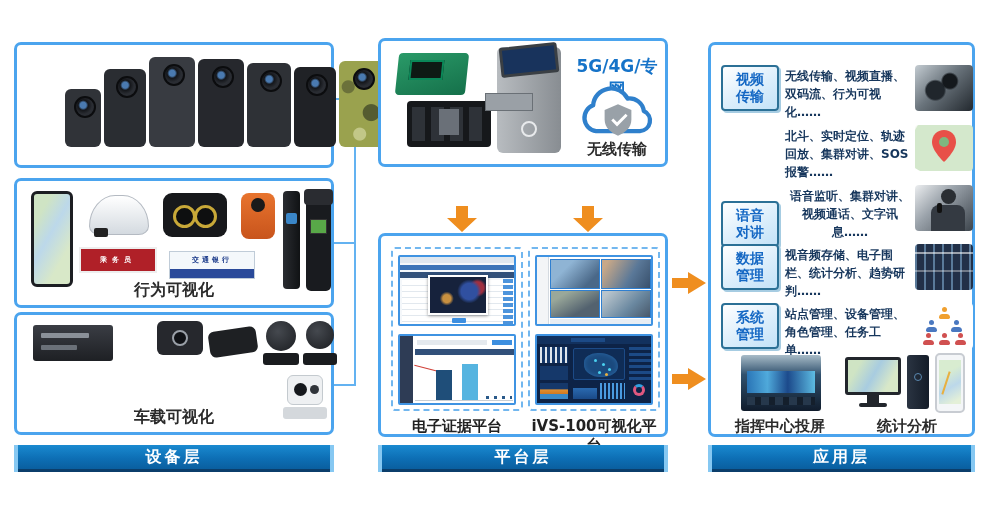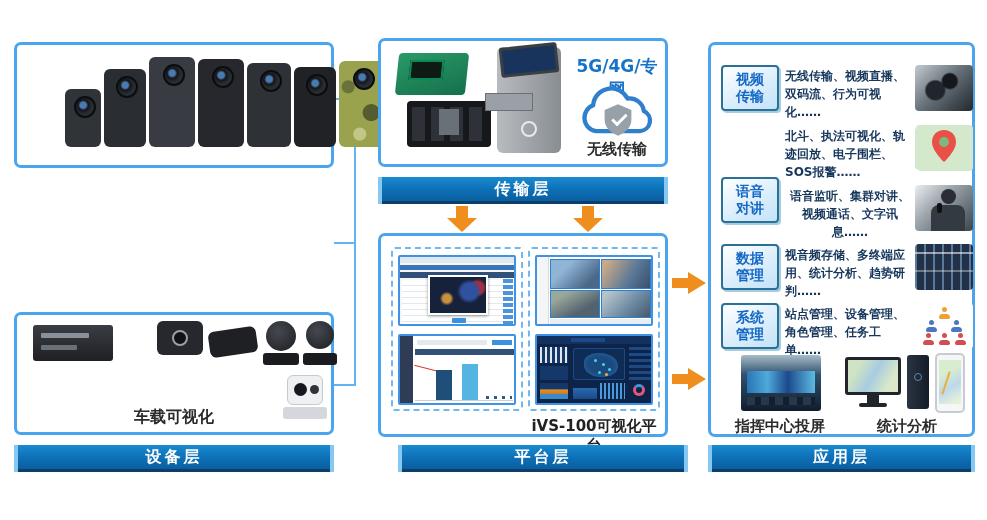--- a/index.html
+++ b/index.html
@@ -64,20 +64,45 @@
       <div class="cam" style="width:36px;height:58px;background:#303338;"></div>
       <div class="cam" style="width:42px;height:78px;background:#2a2d32;"></div>
       <div class="cam" style="width:46px;height:90px;background:#383b41;"></div>
       <div class="cam" style="width:46px;height:88px;background:#26282d;"></div>
       <div class="cam" style="width:44px;height:84px;background:#2e3136;"></div>
       <div class="cam" style="width:42px;height:80px;background:#202226;"></div>
       <div class="cam camo" style="width:46px;height:86px;"></div>
     </div>
   </div>
 
+  <div class="box" style="left:14px; top:178px; width:320px; height:130px;">
+    <div class="d" style="left:14px;top:10px;width:42px;height:96px;border:3px solid #1c1e22;border-radius:6px;background:linear-gradient(120deg,#cfe4c4 20%,#bcd8ea 45%,#d8e8c8 75%);"></div>
+    <div class="d" style="left:72px;top:14px;width:60px;height:40px;background:linear-gradient(180deg,#ffffff,#d4dae0);border:1px solid #b4bac2;border-radius:50% 50% 12px 12px / 90% 90% 10px 10px;">
+      <div class="d" style="left:4px;bottom:-3px;width:14px;height:9px;background:#222;border-radius:2px;"></div>
+    </div>
+    <div class="d lamp" style="left:146px;top:12px;width:64px;height:44px;background:#17181b;border-radius:9px;"></div>
+    <div class="d" style="left:224px;top:12px;width:34px;height:46px;background:linear-gradient(180deg,#e8742e,#c8541c);border-radius:8px;">
+      <div class="d" style="left:10px;top:5px;width:14px;height:14px;border-radius:50%;background:#1a1a1a;"></div>
+    </div>
+    <div class="d" style="left:266px;top:10px;width:17px;height:98px;background:linear-gradient(90deg,#2a2c31,#101214);border-radius:4px;">
+      <div class="d" style="left:3px;top:22px;width:11px;height:11px;background:#3a86c8;border-radius:2px;"></div>
+    </div>
+    <div class="d" style="left:289px;top:8px;width:25px;height:102px;background:#191b1f;border-radius:5px;">
+      <div class="d" style="left:-2px;top:0;width:29px;height:16px;background:#2a2c31;border-radius:4px;"></div>
+      <div class="d" style="left:4px;top:30px;width:17px;height:15px;background:#58a848;border:1px solid #333;"></div>
+    </div>
+    <div class="d" style="left:62px;top:66px;width:78px;height:26px;background:#b02028;border:2px solid #eeeeee;display:flex;align-items:center;justify-content:center;color:#fff;font-size:7px;font-weight:bold;letter-spacing:5px;">
+      <span>乘务员</span>
+    </div>
+    <div class="d" style="left:152px;top:70px;width:86px;height:28px;background:#f4f8fb;border:1px solid #c0ccd8;">
+      <div class="d" style="left:0;top:3px;width:100%;text-align:center;color:#1a3a8a;font-size:7px;font-weight:bold;letter-spacing:3px;">交通银行</div>
+      <div class="d" style="left:0;bottom:0;width:100%;height:9px;background:#2a4a9a;"></div>
+    </div>
+    <div class="boxlabel">行为可视化</div>
+  </div>
 
   <div class="box" style="left:14px; top:312px; width:320px; height:123px;">
     <div class="d" style="left:16px;top:10px;width:80px;height:36px;background:linear-gradient(180deg,#3a3d44,#1e2024);border-radius:3px;">
       <div class="d" style="left:8px;top:8px;width:48px;height:5px;background:#8a9098;border-radius:1px;"></div>
       <div class="d" style="left:8px;top:20px;width:36px;height:5px;background:#6a7078;border-radius:1px;"></div>
     </div>
     <div class="d" style="left:140px;top:6px;width:46px;height:34px;background:#26282d;border-radius:6px;">
       <div class="d" style="left:15px;top:9px;width:16px;height:16px;border-radius:50%;border:2px solid #9aa0a8;background:#101216;"></div>
     </div>
     <div class="d" style="left:192px;top:14px;width:48px;height:26px;background:#1e2023;border-radius:6px;transform:rotate(-8deg);"></div>
@@ -118,23 +143,20 @@
     </div>
     <div class="d" style="left:188px;top:14px;width:96px;text-align:center;font-size:17px;font-weight:bold;color:#1673c8;">5G/4G/专网</div>
     <svg class="d" style="left:194px;top:40px;" width="86" height="60" viewBox="0 0 90 62">
       <path d="M22 52 a14 14 0 0 1-3-27 a19 19 0 0 1 36-7 a15 15 0 0 1 17 13 a11 11 0 0 1-4 21 Z" fill="#ffffff" stroke="#2f80cc" stroke-width="4.5" stroke-linejoin="round"></path>
       <path d="M45 24 l14 6 v10 c0 9-7 14-14 17 c-7-3-14-8-14-17 v-10 Z" fill="#99a1a8"></path>
       <path d="M39 40 l5 5 l10-10" stroke="#ffffff" stroke-width="3" fill="none"></path>
     </svg>
     <div class="d" style="left:188px;bottom:5px;width:96px;text-align:center;font-size:15px;font-weight:bold;color:#2b2b2b;">无线传输</div>
   </div>
 
-  <div class="layerbar" style="left:378px; top:177px; width:290px;">
-    <span>传输层</span>
-  </div>
 
   <svg class="arrow-svg" style="left:444px;top:206px;" width="36" height="26" viewBox="0 0 36 26">
     <path d="M12 0 H24 V12 H33 L18 26 L3 12 H12 Z" fill="#ef8e1f"></path>
   </svg>
   <svg class="arrow-svg" style="left:570px;top:206px;" width="36" height="26" viewBox="0 0 36 26">
     <path d="M12 0 H24 V12 H33 L18 26 L3 12 H12 Z" fill="#ef8e1f"></path>
   </svg>
 
   <div class="box" style="left:378px; top:233px; width:290px; height:204px;">
 
@@ -179,67 +201,68 @@
         <div class="d" style="left:36px;top:12px;width:52px;height:32px;background:#0f2c56;border:1px solid #1c4a86;border-radius:2px;">
           <div class="d" style="left:10px;top:4px;width:34px;height:24px;background:#1b4a7e;border-radius:40% 55% 45% 50%;box-shadow:inset 0 0 5px #2c6aa8;"></div>
           <div class="d" style="left:20px;top:10px;width:3px;height:3px;border-radius:50%;background:#4ad0f0;box-shadow:8px 4px 0 #4ad0f0,14px 9px 0 #4ad0f0,4px 12px 0 #4ad0f0,11px 14px 0 #e8b040;"></div>
         </div>
         <div class="d" style="left:36px;top:47px;width:24px;height:16px;background:linear-gradient(180deg,transparent 30%,#2a6ab0 31%,#1a4a88 100%);"></div>
         <div class="d" style="left:63px;top:47px;width:25px;height:16px;background:repeating-linear-gradient(90deg,#4a9ae0 0 2px,transparent 2px 4px);"></div>
         <div class="d" style="left:92px;top:11px;width:22px;height:33px;background:repeating-linear-gradient(180deg,#1c4a86 0 3px,#0d2347 3px 6px);"></div>
         <div class="d" style="left:96px;top:48px;width:12px;height:12px;border-radius:50%;border:3px solid #e05880;border-top-color:#30a0e0;"></div>
       </div>
     </div>
+    <div class="platlabel" style="left:10px;">电子证据平台</div>
     <div class="platlabel" style="left:147px;">iVS-100可视化平台</div>
   </div>
 
-  <div class="layerbar" style="left:378px; top:445px; width:290px;margin-left:20px;">
+  <div class="layerbar" style="left:378px; top:445px; width:290px;">
     <span>平台层</span>
   </div>
 
   <svg class="arrow-svg" style="left:672px;top:270px;" width="34" height="26" viewBox="0 0 34 26">
     <path d="M0 8 H16 V2 L34 13 L16 24 V18 H0 Z" fill="#ef8e1f"></path>
   </svg>
   <svg class="arrow-svg" style="left:672px;top:366px;" width="34" height="26" viewBox="0 0 34 26">
     <path d="M0 8 H16 V2 L34 13 L16 24 V18 H0 Z" fill="#ef8e1f"></path>
   </svg>
 
   <div class="box" style="left:708px; top:42px; width:267px; height:395px;">
 
     <div class="featbox" style="top:20px;">
       <span>视频</span>
       <span>传输</span>
     </div>
     <div class="featdesc" style="top:22px;">无线传输、视频直播、双码流、行为可视化……</div>
     <div class="featimg" style="top:20px;background:radial-gradient(circle at 60% 35%,#14181c 7px,transparent 9px),radial-gradient(circle at 35% 55%,#20262c 9px,transparent 11px),linear-gradient(135deg,#c4ccd2 0%,#6a747c 45%,#22282e 100%);"></div>
 
-    <div class="featdesc" style="top:82px;">北斗、执法可视化、轨迹回放、电子围栏、SOS报警……</div>
+    <div class="featdesc" style="top:82px;">北斗、实时定位、轨迹回放、集群对讲、SOS报警……</div>
     <div class="featimg" style="top:80px;background:linear-gradient(30deg,#ffffff 2px,transparent 3px),linear-gradient(120deg,#f4f8f0 2px,transparent 3px),#d4e8cc;">
       <svg style="position:absolute;left:17px;top:4px;" width="24" height="34" viewBox="0 0 24 32">
         <path d="M12 0 C5 0 0 5 0 12 c0 9 12 20 12 20 s12-11 12-20 C24 5 19 0 12 0 Z" fill="#e85048"></path>
         <circle cx="12" cy="12" r="5" fill="#7fb77f"></circle>
       </svg>
     </div>
 
-    <div class="featbox" style="top:132px;">
+    <div class="featbox" style="top:156px;">
       <span>语音</span>
       <span>对讲</span>
     </div>
     <div class="featdesc" style="top:142px;text-align:center;">语音监听、集群对讲、视频通话、文字讯息……</div>
     <div class="featimg" style="top:140px;background:linear-gradient(135deg,#eceef0 0%,#9aa2aa 40%,#3c444c 100%);">
       <div class="d" style="left:26px;top:4px;width:15px;height:15px;border-radius:50%;background:#2a2e33;"></div>
       <div class="d" style="left:16px;top:20px;width:34px;height:26px;border-radius:8px 8px 0 0;background:#343a42;"></div>
       <div class="d" style="left:22px;top:18px;width:5px;height:10px;background:#111;border-radius:2px;"></div>
     </div>
 
     <div class="featbox" style="top:199px;">
       <span>数据</span>
       <span>管理</span>
     </div>
-    <div class="featdesc" style="top:201px;">视音频存储、多终端应用、统计分析、趋势研判……</div>
+    <div class="featdesc" style="top:201px;">视音频存储、电子围栏、统计分析、趋势研判……</div>
     <div class="featimg" style="top:199px;background:repeating-linear-gradient(90deg,#5a7a9a 0 2px,#223048 2px 9px),#223048;">
       <div class="d" style="left:0;top:8px;width:100%;height:2px;background:rgba(255,255,255,.55);"></div>
       <div class="d" style="left:0;top:26px;width:100%;height:2px;background:rgba(255,255,255,.35);"></div>
     </div>
 
     <div class="featbox" style="top:258px;">
       <span>系统</span>
       <span>管理</span>
     </div>
     <div class="featdesc" style="top:260px;">站点管理、设备管理、角色管理、任务工单……</div>

